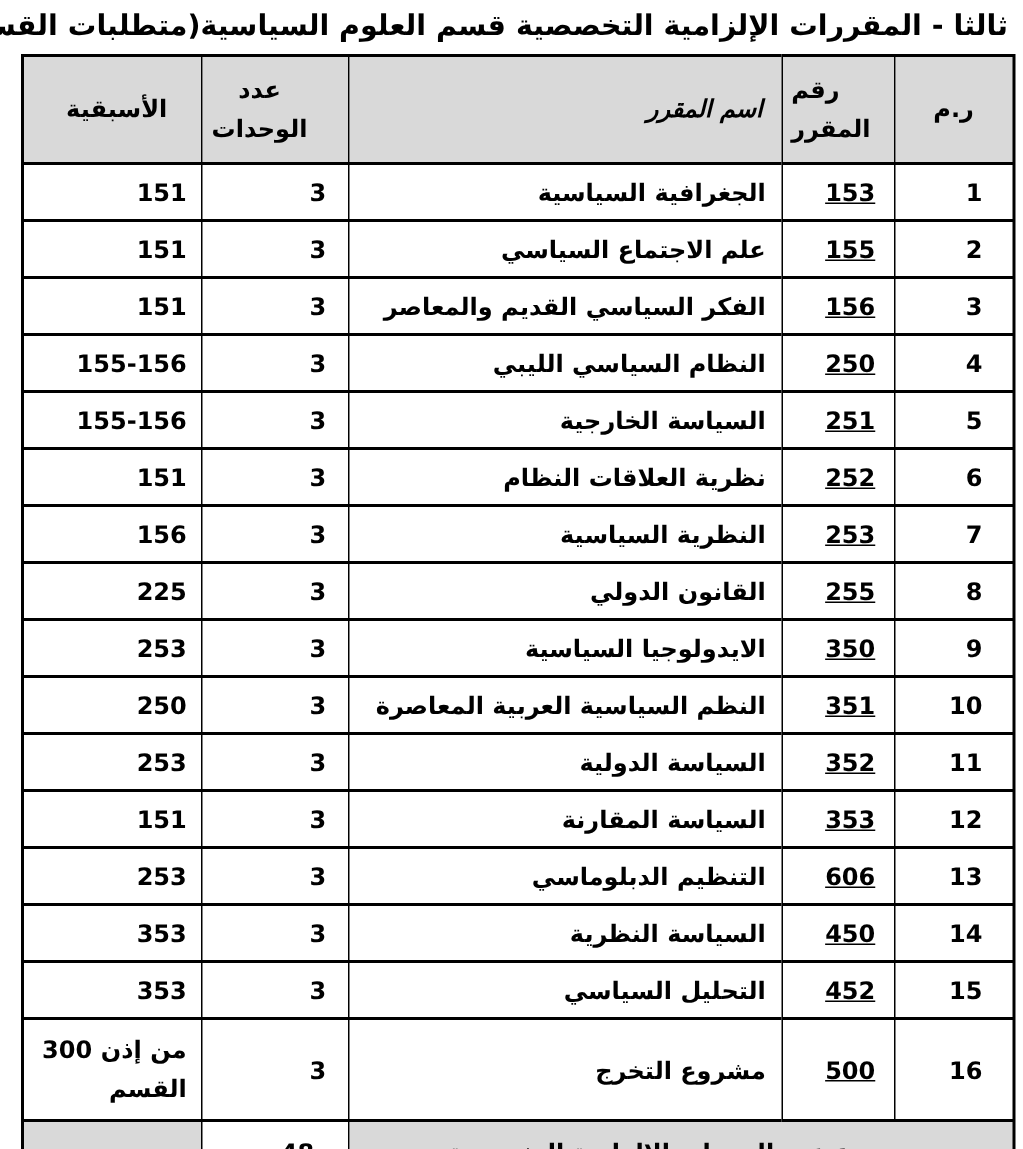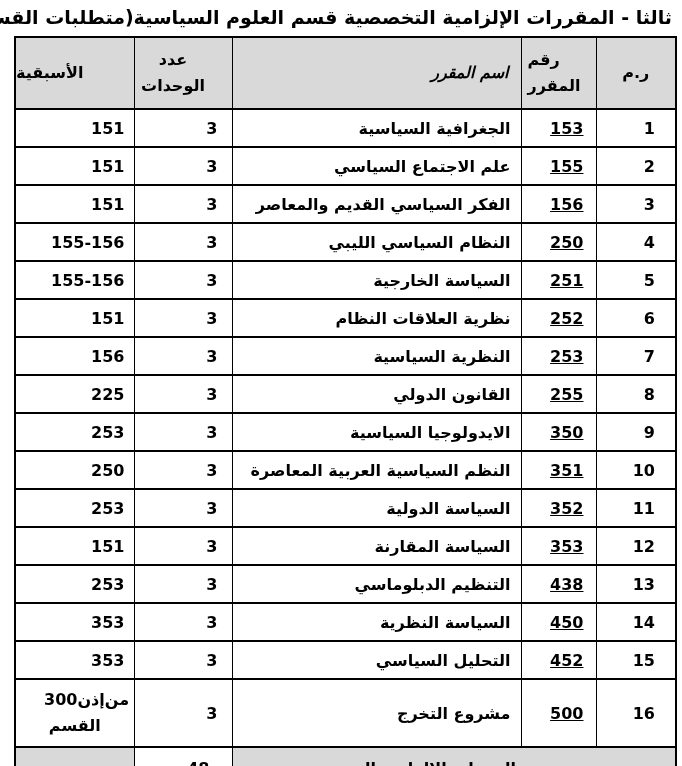--- a/index.html
+++ b/index.html
@@ -53,41 +53,41 @@
   }
   tbody td { height: 36px; background: #fff; }
   tr.tall td { height: 66px; }
   tfoot td { height: 41px; }
 
   
   .h-serial  { text-align: center; margin-left: 32px; }
   .h-number  { text-align: left; padding-left: 6px; padding-right: 14px; }
   .h-name    { text-align: right; padding-right: 12px; font-style: italic; }
   .h-units   { text-align: center; padding-right: 20px; }
-  .h-prereq  { text-align: left; padding-right: 22px; }
+  .h-prereq  { text-align: right; padding-right: 22px; }
 
   
   .c-serial  { text-align: right; padding-right: 20px; }
   .c-number  { text-align: right; padding-right: 12px; text-decoration: underline; }
   .c-name    { text-align: right; padding-right: 10px; }
   .c-units   { text-align: right; padding-right: 14px; }
   .c-prereq  { text-align: right; padding-right: 9px; }
 
   
   .prq-l1 {
     display: flex;
     direction: ltr;
     justify-content: space-between;
-    margin-left: 28px;
+    margin-left: 12px;
     margin-right: 0;
     line-height: 26px;
   }
   .prq-l2 {
     direction: ltr;
-    text-align: center;
+    text-align: right;
     padding-left: 9px;
     line-height: 26px;
   }
 
   
   .f-label { background: #d9d9d9; text-align: center; }
   .f-value { background: #ffffff; text-align: right; padding-right: 22px; }
   .f-empty { background: #d9d9d9; }
 </style>
 </head>
@@ -197,21 +197,21 @@
         </tr>
         <tr>
           <td class="c-serial">12</td>
           <td class="c-number">353</td>
           <td class="c-name">السياسة المقارنة</td>
           <td class="c-units">3</td>
           <td class="c-prereq">151</td>
         </tr>
         <tr>
           <td class="c-serial">13</td>
-          <td class="c-number">438</td>
+          <td class="c-number">606</td>
           <td class="c-name">التنظيم الدبلوماسي</td>
           <td class="c-units">3</td>
           <td class="c-prereq">253</td>
         </tr>
         <tr>
           <td class="c-serial">14</td>
           <td class="c-number">450</td>
           <td class="c-name">السياسة النظرية</td>
           <td class="c-units">3</td>
           <td class="c-prereq">353</td>

